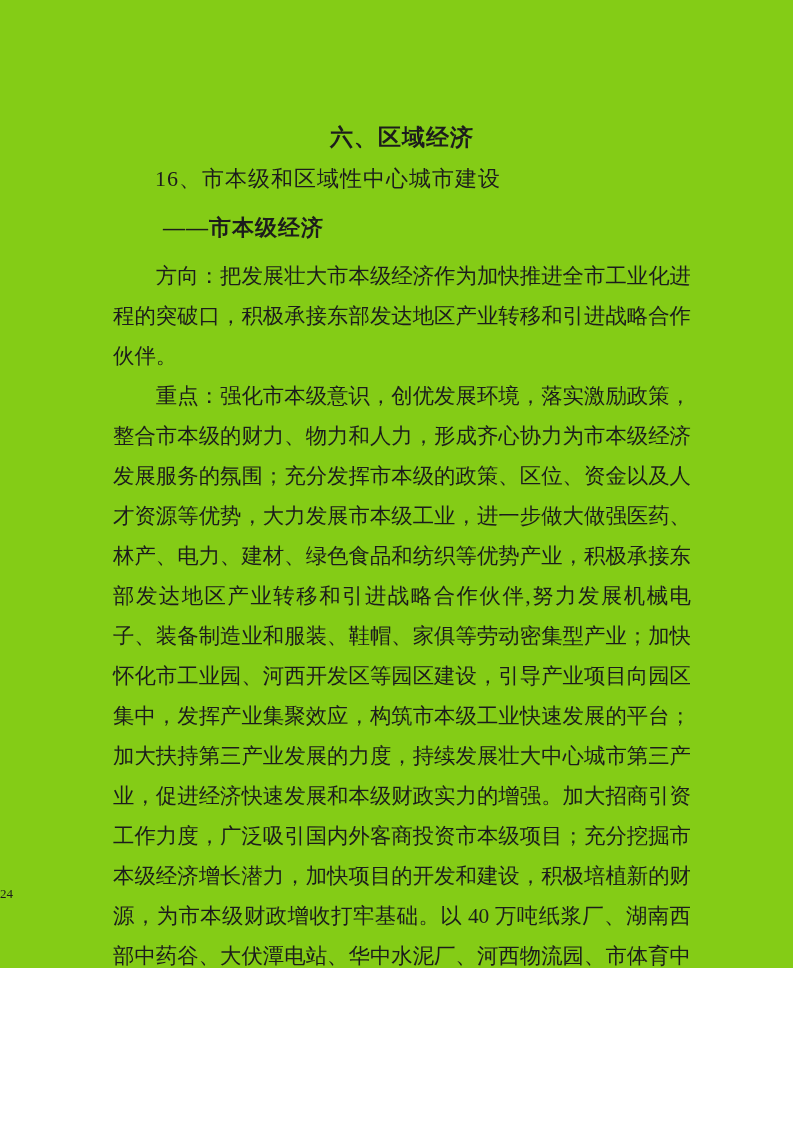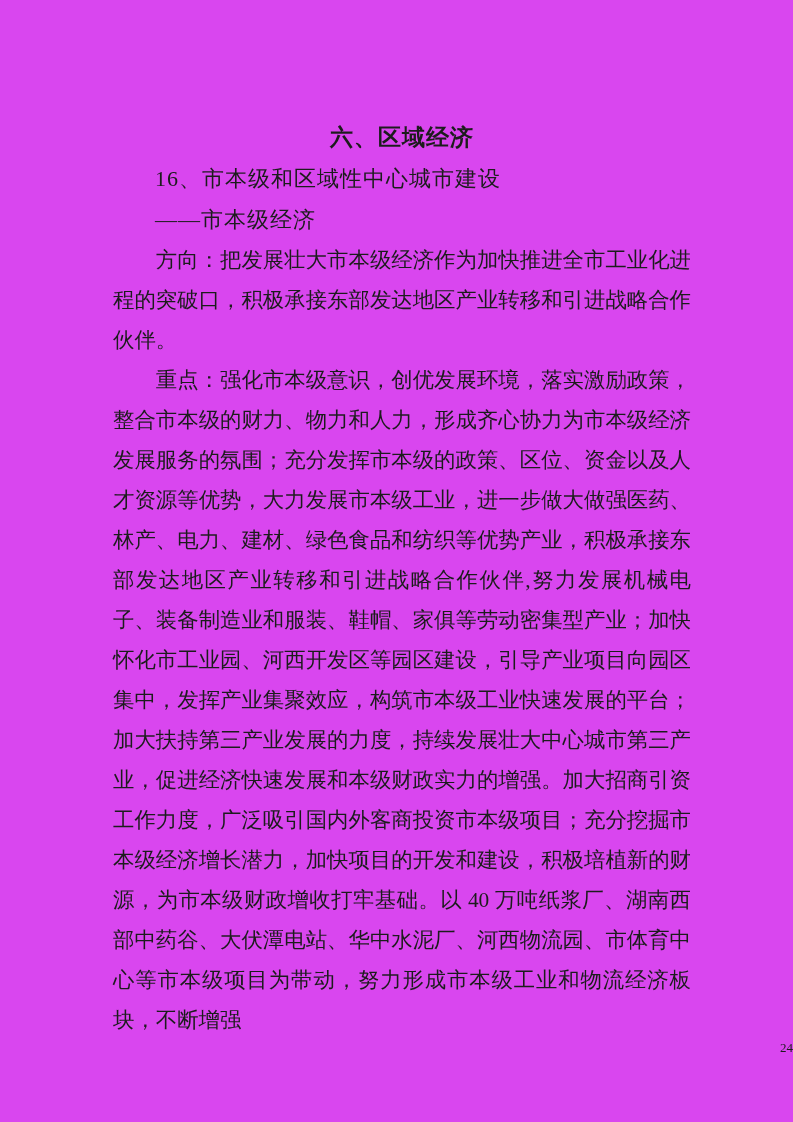--- a/index.html
+++ b/index.html
@@ -3,22 +3,22 @@
 <meta charset="utf-8">
 <style>
   html, body {
     margin: 0;
     padding: 0;
     background: #ffffff;
   }
   .page {
     position: relative;
     width: 793px;
-    height: 1122px;
-    background: #d946ef;
+    height: 968px;
+    background: #84cc16;
     color: #1c1c1c;
     font-family: "Liberation Serif", "DejaVu Serif", serif;
     overflow: hidden;
     box-sizing: border-box;
   }
   .content {
     position: absolute;
     left: 113px;
     top: 116px;
     width: 578px;
@@ -34,42 +34,42 @@
   }
   .doc-heading {
     margin: 0;
     font-size: 22px;
     font-weight: normal;
     line-height: 41px;
     text-indent: 42px;
     letter-spacing: 1px;
   }
   .doc-subheading {
-    margin: 0;
+    margin: 8px;
     font-size: 22px;
-    font-weight: normal;
+    font-weight: bold;
     line-height: 41px;
     text-indent: 42px;
     letter-spacing: 1px;
   }
   .body-para {
     margin: 0;
     font-size: 21.4px;
     line-height: 40px;
     text-align: justify;
     text-justify: inter-ideograph;
     text-indent: 2em;
     word-break: break-all;
   }
   .page-number {
     position: absolute;
     left: 0;
     bottom: 66px;
     width: 100%;
-    text-align: right;
+    text-align: left;
     font-size: 13px;
     color: #1c1c1c;
   }
 </style>
 </head>
 <body>
 
 <div class="page">
   <div class="content">
     <h1 class="doc-title">六、区域经济</h1>

